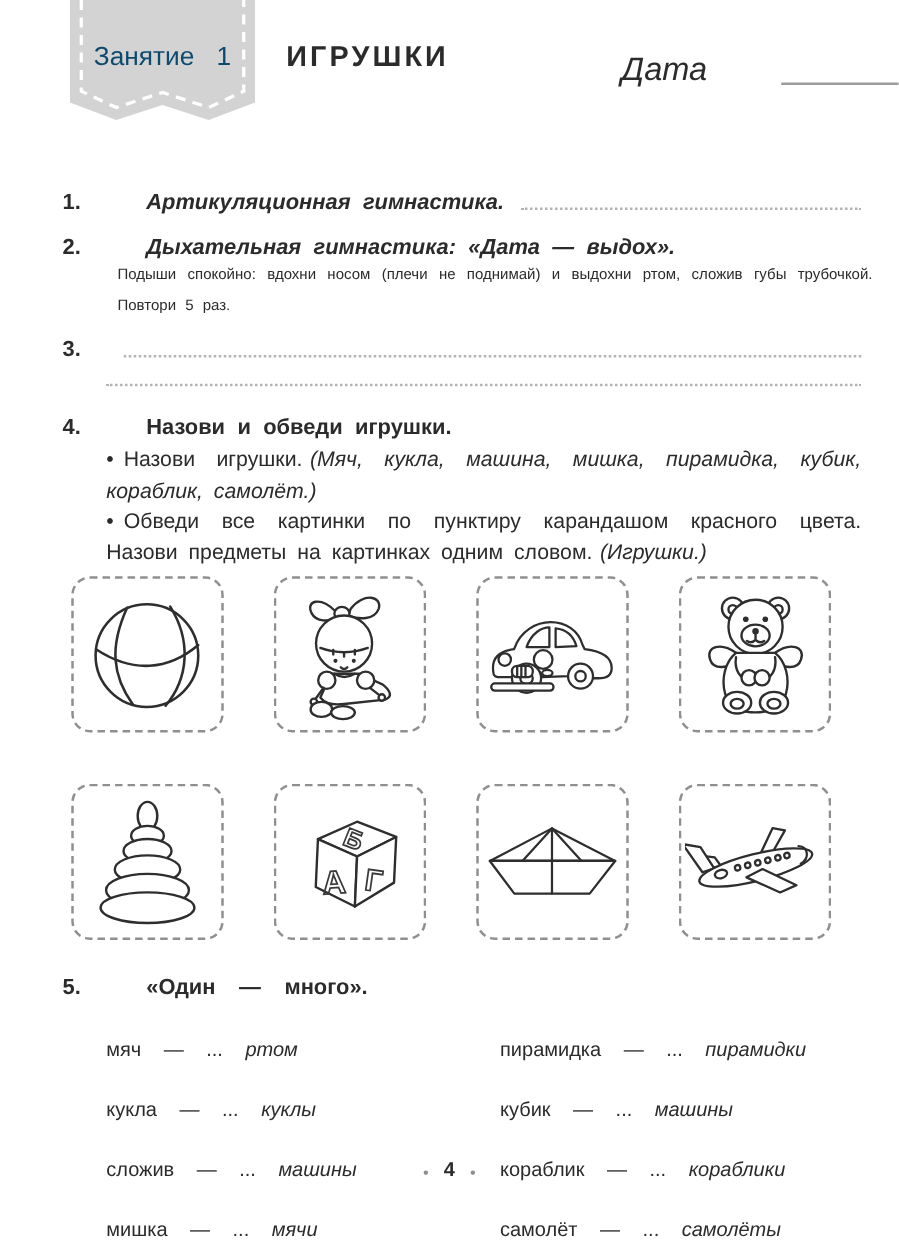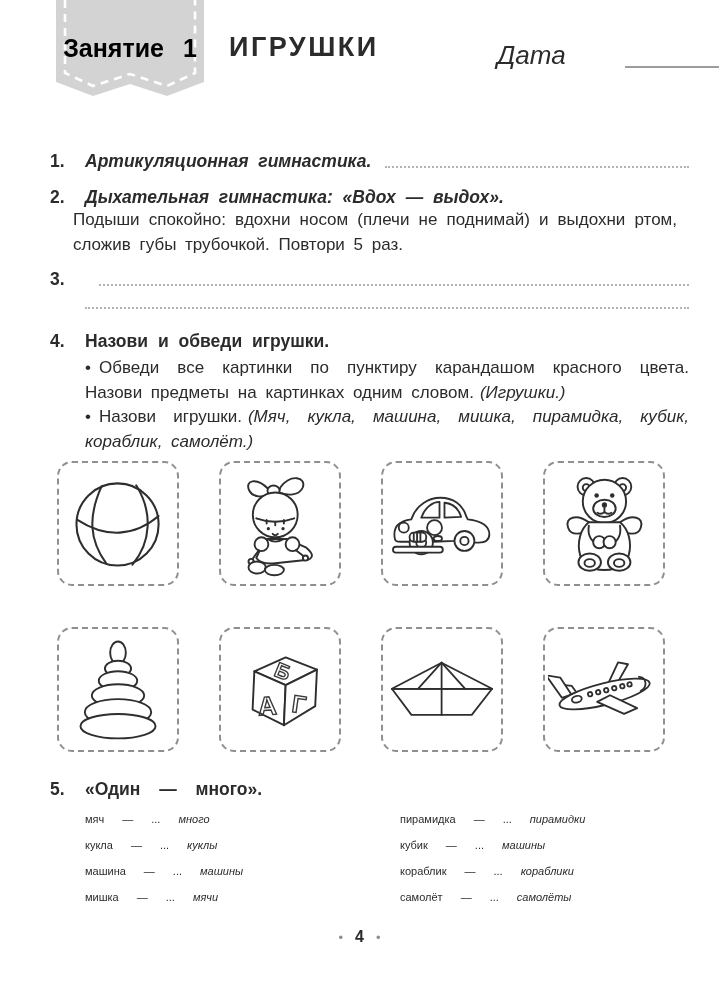--- a/index.html
+++ b/index.html
@@ -4,41 +4,41 @@
 <style>
   html,body{margin:0;padding:0;background:#ffffff;}
   .page{
     position:relative;width:719px;height:1000px;background:#fff;overflow:hidden;
     font-family:"Liberation Sans","DejaVu Sans",sans-serif;color:#2b2b2b;
   }
   
   .ribbon{position:absolute;left:55px;top:0;}
   .ribbon-label{
     position:absolute;left:55px;top:34px;width:150px;text-align:center;
-    font-size:25px;font-weight:bold;color:#000000;word-spacing:12px;
+    font-size:21px;font-weight:normal;color:#0c4a6e;word-spacing:12px;
   }
   .title{
     position:absolute;left:229px;top:32px;margin:0;
-    font-size:27px;font-weight:bold;letter-spacing:2.5px;color:#2b2b2b;
+    font-size:23px;font-weight:bold;letter-spacing:2.5px;color:#2b2b2b;
   }
   .date{
     position:absolute;left:497px;top:40px;display:flex;align-items:flex-end;
     font-style:italic;font-size:26px;color:#2b2b2b;gap:44px;
   }
   .date-line{display:inline-block;width:103px;border-bottom:2px solid #9c9c9c;margin:0 0 3px 15px;}
   
   .task{position:absolute;left:50px;right:30px;display:flex;align-items:baseline;font-size:17.5px;}
   .num{flex:0 0 35px;font-weight:bold;}
-  .head{font-weight:bold;word-spacing:5px;white-space:nowrap;}
+  .head{font-weight:bold;word-spacing:5px;white-space:nowrap;margin-left:32px;}
   .it{font-style:italic;}
   .dotfill{flex:1;align-self:flex-end;height:0;border-bottom:2px dotted #b3b3b3;margin:0 0 4px 14px;}
   .dotline{position:absolute;left:85px;right:30px;height:0;border-bottom:2px dotted #b3b3b3;}
   .body-text{
-    position:absolute;left:73px;width:604px;margin:0;
-    font-size:17px;line-height:25px;text-align:justify;word-spacing:4px;
+    position:absolute;left:94px;width:604px;margin:0;
+    font-size:12px;line-height:25px;text-align:justify;word-spacing:4px;
   }
   .blt{margin-right:8px;}
   .gap{margin-left:6px;}
   p.body-text{margin:0;}
   .bullets p{margin:0;font-size:17px;line-height:24.5px;text-align:justify;word-spacing:4px;}
   .bullets{position:absolute;left:85px;width:604px;top:356px;}
   
   .pics{
     position:absolute;left:57px;top:461px;
     display:grid;grid-template-columns:repeat(4,122px);grid-column-gap:40px;grid-row-gap:41px;
@@ -49,21 +49,21 @@
   }
   .pic svg{display:block;}
   .ln{fill:none;stroke:#2e2e2e;stroke-width:2.2;stroke-linecap:round;stroke-linejoin:round;}
   .lnw{fill:#fff;stroke:#2e2e2e;stroke-width:2.2;stroke-linecap:round;stroke-linejoin:round;}
   .dotk{fill:#2e2e2e;stroke:none;}
   .cube-letter{fill:none;stroke:#3a3a3a;stroke-width:1.6;font-weight:bold;font-family:"Liberation Sans",sans-serif;}
   
   .pairs{position:absolute;top:806px;}
   .pairs-l{left:85px;}
   .pairs-r{left:400px;text-align:right;}
-  .pair{display:flex;gap:18px;font-size:11px;line-height:26px;align-items:baseline;}
+  .pair{display:flex;gap:18px;font-size:16px;line-height:26px;align-items:baseline;margin-top:22px;}
   .pair .many{font-style:italic;}
   
   .footer{
     position:absolute;left:0;top:929px;width:100%;
     display:flex;align-items:center;justify-content:center;gap:12px;
   }
   .fdot{color:#8f8f8f;font-size:13px;line-height:1;}
   .pnum{font-size:16px;font-weight:bold;color:#2b2b2b;line-height:1;}
 </style>
 </head>
@@ -85,37 +85,37 @@
   </div>
 
   <div class="task" style="top:151px">
     <span class="num">1.</span>
     <span class="head it">Артикуляционная гимнастика.</span>
     <span class="dotfill"></span>
   </div>
 
   <div class="task" style="top:187px">
     <span class="num">2.</span>
-    <span class="head it">Дыхательная гимнастика: «Вдох — выдох».</span>
+    <span class="head it">Дыхательная гимнастика: «Дата — выдох».</span>
   </div>
   <p class="body-text" style="top:207px">Подыши спокойно: вдохни носом (плечи не поднимай) и выдохни ртом, сложив губы трубочкой. Повтори 5 раз.</p>
 
   <div class="task" style="top:269px">
     <span class="num">3.</span>
     <span class="dotfill"></span>
   </div>
   <div class="dotline" style="top:307px"></div>
 
   <div class="task" style="top:331px">
     <span class="num">4.</span>
     <span class="head">Назови и обведи игрушки.</span>
   </div>
   <div class="bullets">
+    <p><span class="blt">•</span><span>Назови игрушки.</span><span class="it gap">(Мяч, кукла, машина, мишка, пирамидка, кубик, кораблик, самолёт.)</span></p>
     <p><span class="blt">•</span><span>Обведи все картинки по пунктиру карандашом красного цвета. Назови предметы на картинках одним словом.</span><span class="it gap">(Игрушки.)</span></p>
-    <p><span class="blt">•</span><span>Назови игрушки.</span><span class="it gap">(Мяч, кукла, машина, мишка, пирамидка, кубик, кораблик, самолёт.)</span></p>
   </div>
 
   <div class="pics">
 
     <div class="pic">
       <svg width="98" height="98" viewBox="0 0 105 105">
         <circle class="lnw" cx="52" cy="53" r="44"></circle>
         <path class="ln" d="M35,12 C20,45 22,70 40,95"></path>
         <path class="ln" d="M72,11 C90,40 88,72 68,96"></path>
         <path class="ln" d="M9,48 C40,68 70,66 96,44"></path>
@@ -247,30 +247,30 @@
   <div class="task" style="top:779px">
     <span class="num">5.</span>
     <span class="head" style="word-spacing:14px">«Один — много».</span>
   </div>
 
   <div class="pairs pairs-l">
     <div class="pair">
         <span>мяч</span>
         <span>—</span>
         <span>...</span>
-        <span class="many">много</span>
+        <span class="many">ртом</span>
       </div>
     <div class="pair">
         <span>кукла</span>
         <span>—</span>
         <span>...</span>
         <span class="many">куклы</span>
       </div>
     <div class="pair">
-        <span>машина</span>
+        <span>сложив</span>
         <span>—</span>
         <span>...</span>
         <span class="many">машины</span>
       </div>
     <div class="pair">
         <span>мишка</span>
         <span>—</span>
         <span>...</span>
         <span class="many">мячи</span>
       </div>

